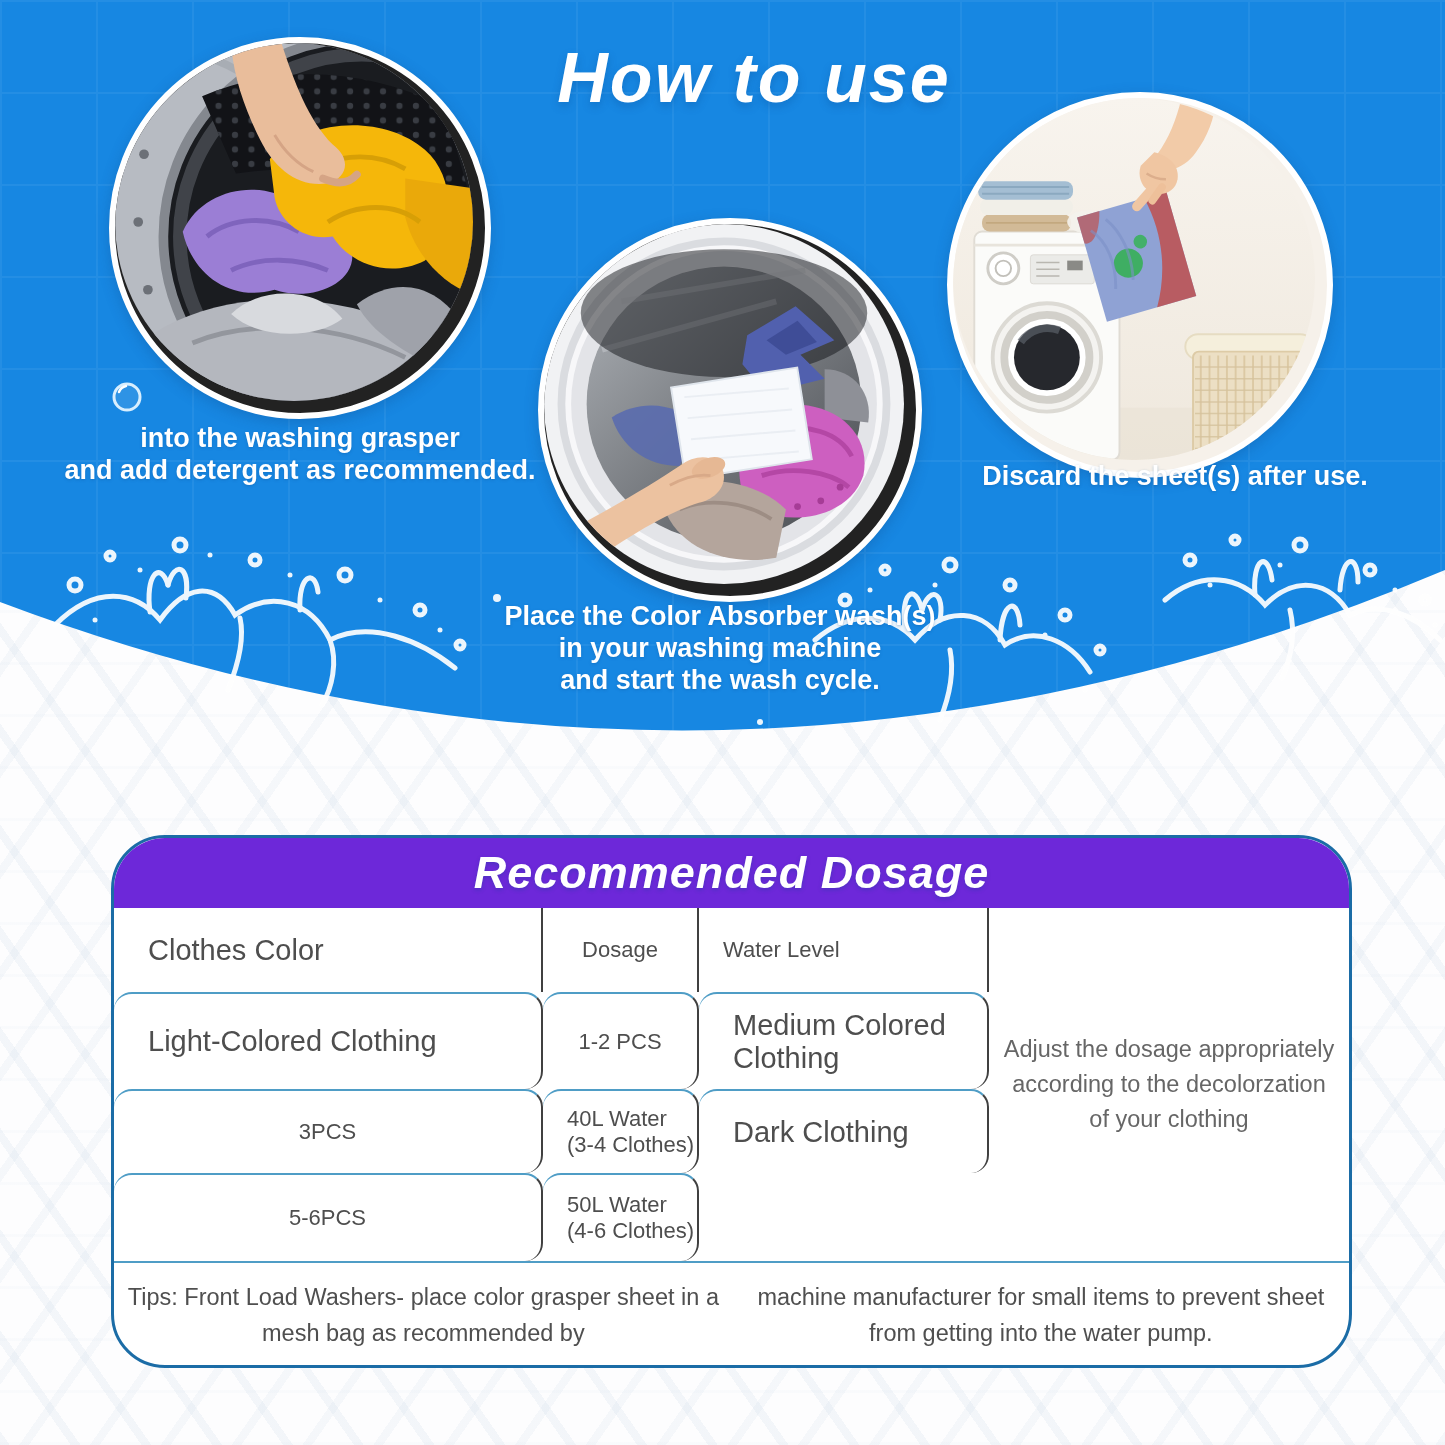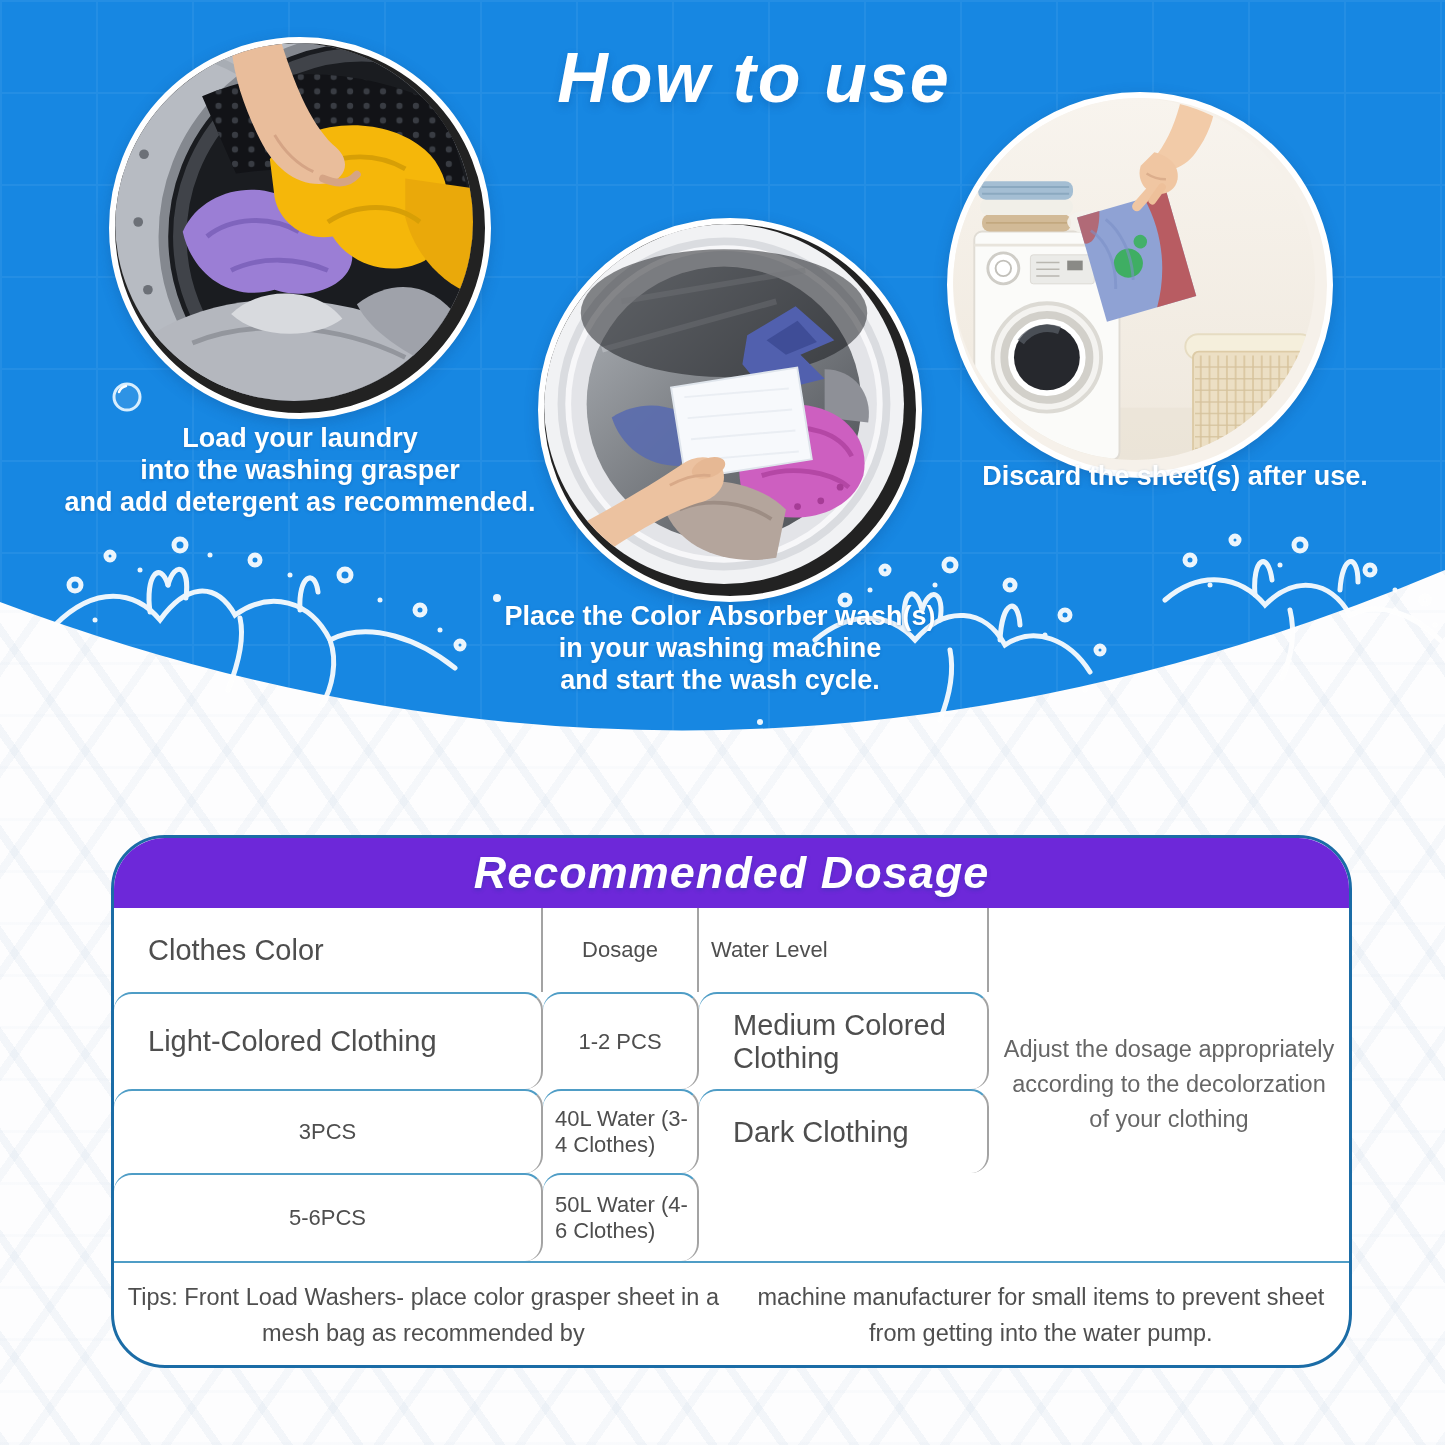--- a/index.html
+++ b/index.html
@@ -39,22 +39,22 @@
   }
   .card-header{
     height:70px;background:#6d28d9;display:flex;align-items:center;justify-content:center;
     color:#fff;font-size:45px;font-weight:bold;font-style:italic;letter-spacing:1px;
     text-shadow:0 2px 4px rgba(8,70,140,.3);
   }
   .tbl{display:grid;grid-template-columns:429px 156px 290px 1fr;grid-template-rows:84px 97px 84px 88px;}
   .cell{display:flex;align-items:center;color:#4e4e4e;box-sizing:border-box;}
   .c1{padding-left:34px;font-size:29px;}
   .c2{justify-content:center;font-size:22px;}
-  .c3{padding-left:12px;font-size:22px;}
-  .vline{border-right:2px solid #a3a3a3;}
+  .c3{padding-left:24px;font-size:22px;}
+  .vline{border-right:2px solid #404040;}
   .hline{border-top:2px solid #4f9dc6;border-radius:18px;}
   .note-cell{
     grid-column:4;grid-row:1 / span 4;display:flex;flex-direction:column;
     align-items:center;justify-content:center;text-align:center;
     color:#666;font-size:23.5px;line-height:35px;padding:0 12px;
   }
   .tips{
     border-top:2px solid #4f9dc6;height:104px;display:flex;flex-direction:row;
     align-items:center;justify-content:center;text-align:center;
     color:#4f4f4f;font-size:23.5px;line-height:36px;
@@ -278,21 +278,20 @@
         <path d="M236,0 L272,0 C270,22 263,40 251,56 C244,66 235,72 225,74 L211,58 C223,42 231,22 236,0 Z" fill="#f2cba8"></path>
         <path d="M208,56 C224,60 234,70 232,84 C230,96 218,102 206,98 C196,94 190,82 194,70 Z" fill="#f0c6a2"></path>
         <path d="M205,95 L190,112" stroke="#f0c6a2" stroke-width="10" stroke-linecap="round"></path>
         <path d="M216,92 L206,106" stroke="#eec09a" stroke-width="8" stroke-linecap="round"></path>
         <path d="M200,78 C206,82 212,84 220,84" stroke="#dcae8c" stroke-width="2.5" fill="none"></path>
       </g>
     </svg>
   </div>
 
   <div class="caption cap-left">
-    <span>Load your laundry</span>
     <span>into the washing grasper</span>
     <span>and add detergent as recommended.</span>
   </div>
   <div class="caption cap-center">
     <span>Place the Color Absorber wash(s)</span>
     <span>in your washing machine</span>
     <span>and start the wash cycle.</span>
   </div>
   <div class="caption cap-right">
     <span>Discard the sheet(s) after use.</span>

